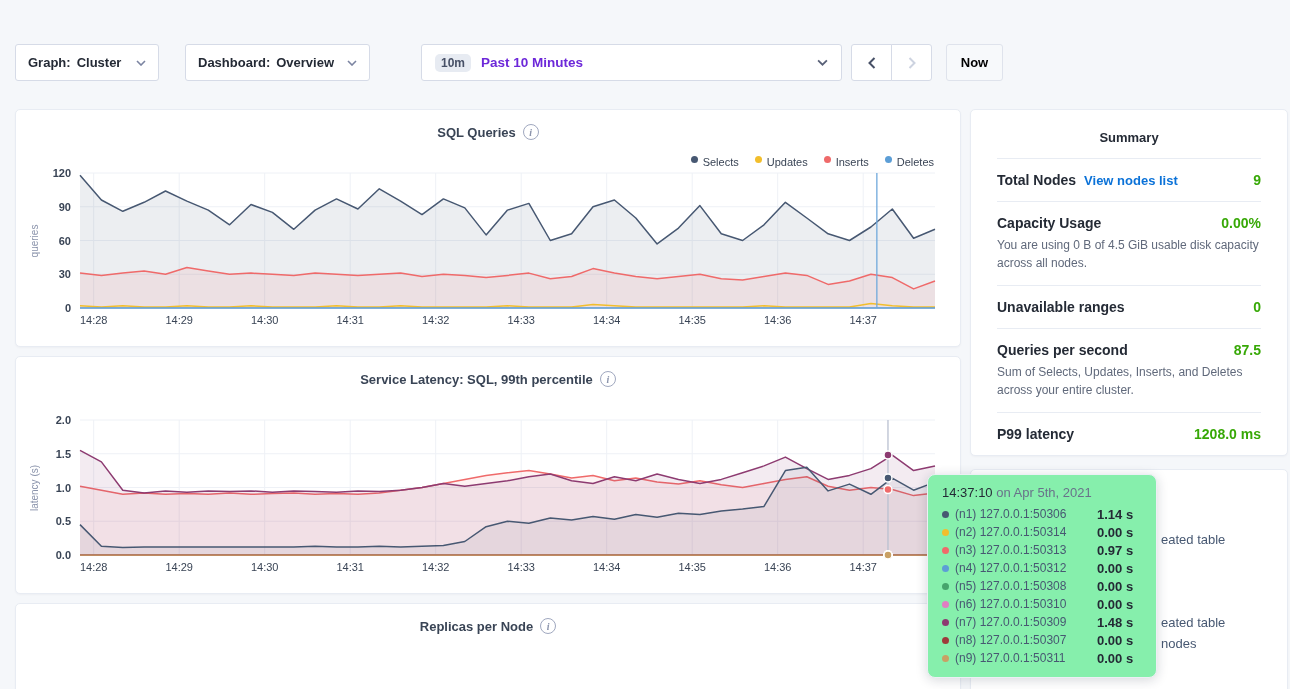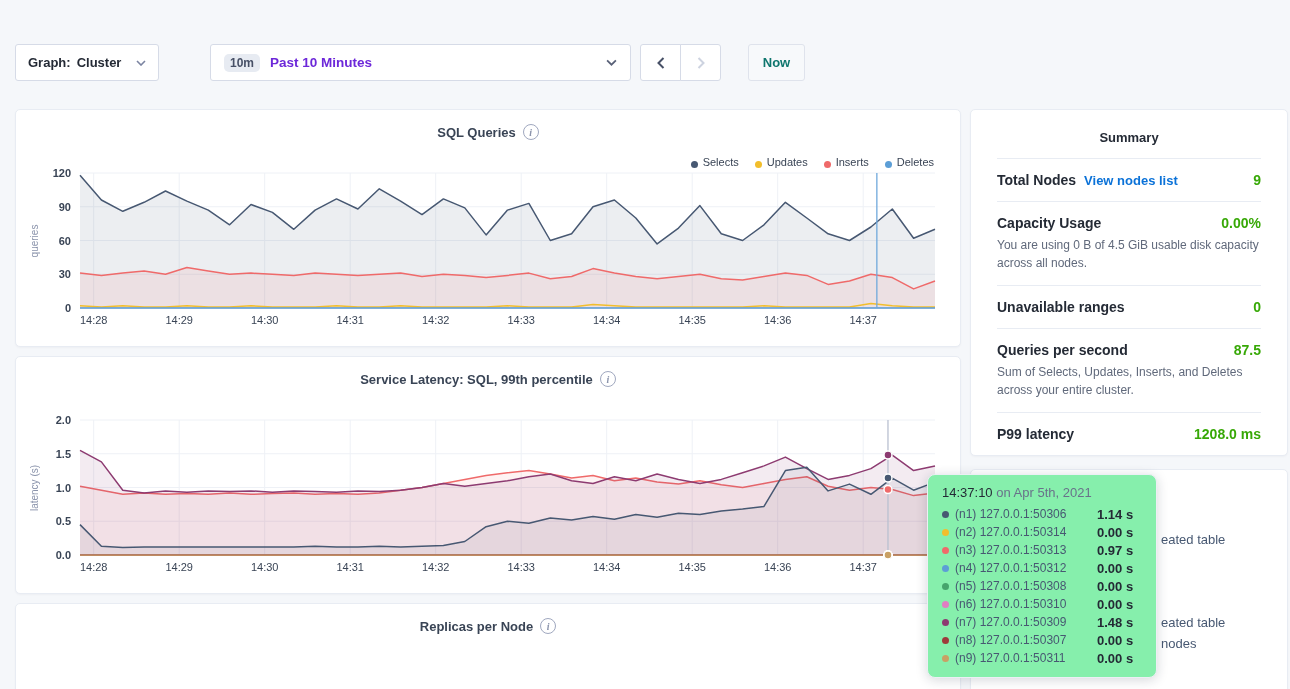--- a/index.html
+++ b/index.html
@@ -15,31 +15,31 @@
   .dd-label,.dd-value{font-weight:700;color:#242a35;white-space:nowrap}
   .dd .chev{margin-left:auto}
   .timepicker{margin-left:51px;width:421px;height:37px;background:#fff;border:1px solid #d6dbe7;border-radius:3px;display:flex;align-items:center;gap:10px;padding:0 13px;cursor:pointer}
   .time-badge{background:#e7ebf2;color:#475066;font-size:12px;font-weight:700;padding:2px 6px;border-radius:5px}
   .time-label{font-size:13.5px;font-weight:700;color:#6d28d9}
   .timepicker .chev{margin-left:auto}
   .pager{margin-left:9px;display:flex}
   .pager-btn{width:41px;height:37px;background:#fff;border:1px solid #d6dbe7;display:flex;align-items:center;justify-content:center;cursor:pointer}
   .pager-btn:first-child{border-radius:3px 0 0 3px}
   .pager-btn:last-child{border-radius:0 3px 3px 0;margin-left:-1px}
-  .now-btn{margin-left:27px;width:57px;height:37px;background:#f7f9fb;border:1px solid #dfe3ec;border-radius:3px;color:#0f766e;font-weight:700;font-size:13px;font-family:"Liberation Sans",sans-serif}
+  .now-btn{margin-left:14px;width:57px;height:37px;background:#f7f9fb;border:1px solid #dfe3ec;border-radius:3px;color:#000000;font-weight:700;font-size:13px;font-family:"Liberation Sans",sans-serif}
   
   .layout{display:flex;gap:9px;margin-top:28px}
   .charts-col{width:946px;display:flex;flex-direction:column;gap:9px}
   .sidebar{width:318px;display:flex;flex-direction:column;gap:13px}
   .panel{position:relative;background:#fff;border:1px solid #e8ecf3;border-radius:5px;box-shadow:0 1px 2px rgba(40,55,80,0.04)}
   .chart-panel{height:238px;overflow:hidden}
   .chart-title{display:flex;justify-content:center;align-items:center;gap:7px;padding-top:14px;font-size:13px;font-weight:700;color:#394455}
   .info-icon{width:16px;height:16px;border:1px solid #a0a8bf;border-radius:50%;color:#8a93ab;font-size:10px;font-style:italic;display:inline-flex;align-items:center;justify-content:center;font-family:"Liberation Serif",serif;cursor:pointer}
   .legend{position:absolute;top:46px;right:26px;display:flex;gap:16px;align-items:center}
-  .lg-item{display:flex;align-items:flex-end;gap:5px;font-size:11px;color:#394455;cursor:pointer}
+  .lg-item{display:flex;align-items:flex-start;gap:5px;font-size:11px;color:#394455;cursor:pointer}
   .dot{width:7px;height:7px;border-radius:50%;display:inline-block;flex:none}
   .chart-svg{display:block;width:944px;height:200px;margin-top:2px}
   .ytick{font-size:11px;font-weight:700;fill:#394455;font-family:"Liberation Sans",sans-serif}
   .xtick{font-size:11px;fill:#394455;font-family:"Liberation Sans",sans-serif}
   .ylabel{font-size:10px;fill:#8a93ab;font-family:"Liberation Sans",sans-serif}
   
   .sum-title{text-align:center;font-size:13px;font-weight:700;color:#242a35;padding:20px 0 13px}
   .srow{margin:0 26px;padding:13px 0;border-top:1px solid #e8ecf3}
   .srow-top{display:flex;align-items:baseline;gap:8px}
   .srow-label{font-size:14px;font-weight:700;color:#242a35;white-space:nowrap}
@@ -61,20 +61,27 @@
 </head>
 <body>
 
 <div class="page">
 
 
   <div class="toolbar">
     <div class="dd dd-graph">
       <span class="dd-label">Graph:</span>
       <span class="dd-value">Cluster</span>
+      <svg class="chev" width="10" height="6" viewBox="0 0 10 6">
+          <path d="M1 1l4 4 4-4" stroke="#7b84a1" stroke-width="1.6" fill="none"></path>
+        </svg>
+    </div>
+    <div class="dd dd-dashboard">
+      <span class="dd-label">Dashboard:</span>
+      <span class="dd-value">Overview</span>
       <svg class="chev" width="10" height="6" viewBox="0 0 10 6">
           <path d="M1 1l4 4 4-4" stroke="#7b84a1" stroke-width="1.6" fill="none"></path>
         </svg>
     </div>
     <div class="timepicker">
       <span class="time-badge">10m</span>
       <span class="time-label">Past 10 Minutes</span>
       <svg class="chev" width="11" height="7" viewBox="0 0 10 6">
           <path d="M1 1l4 4 4-4" stroke="#596178" stroke-width="1.6" fill="none"></path>
         </svg>

